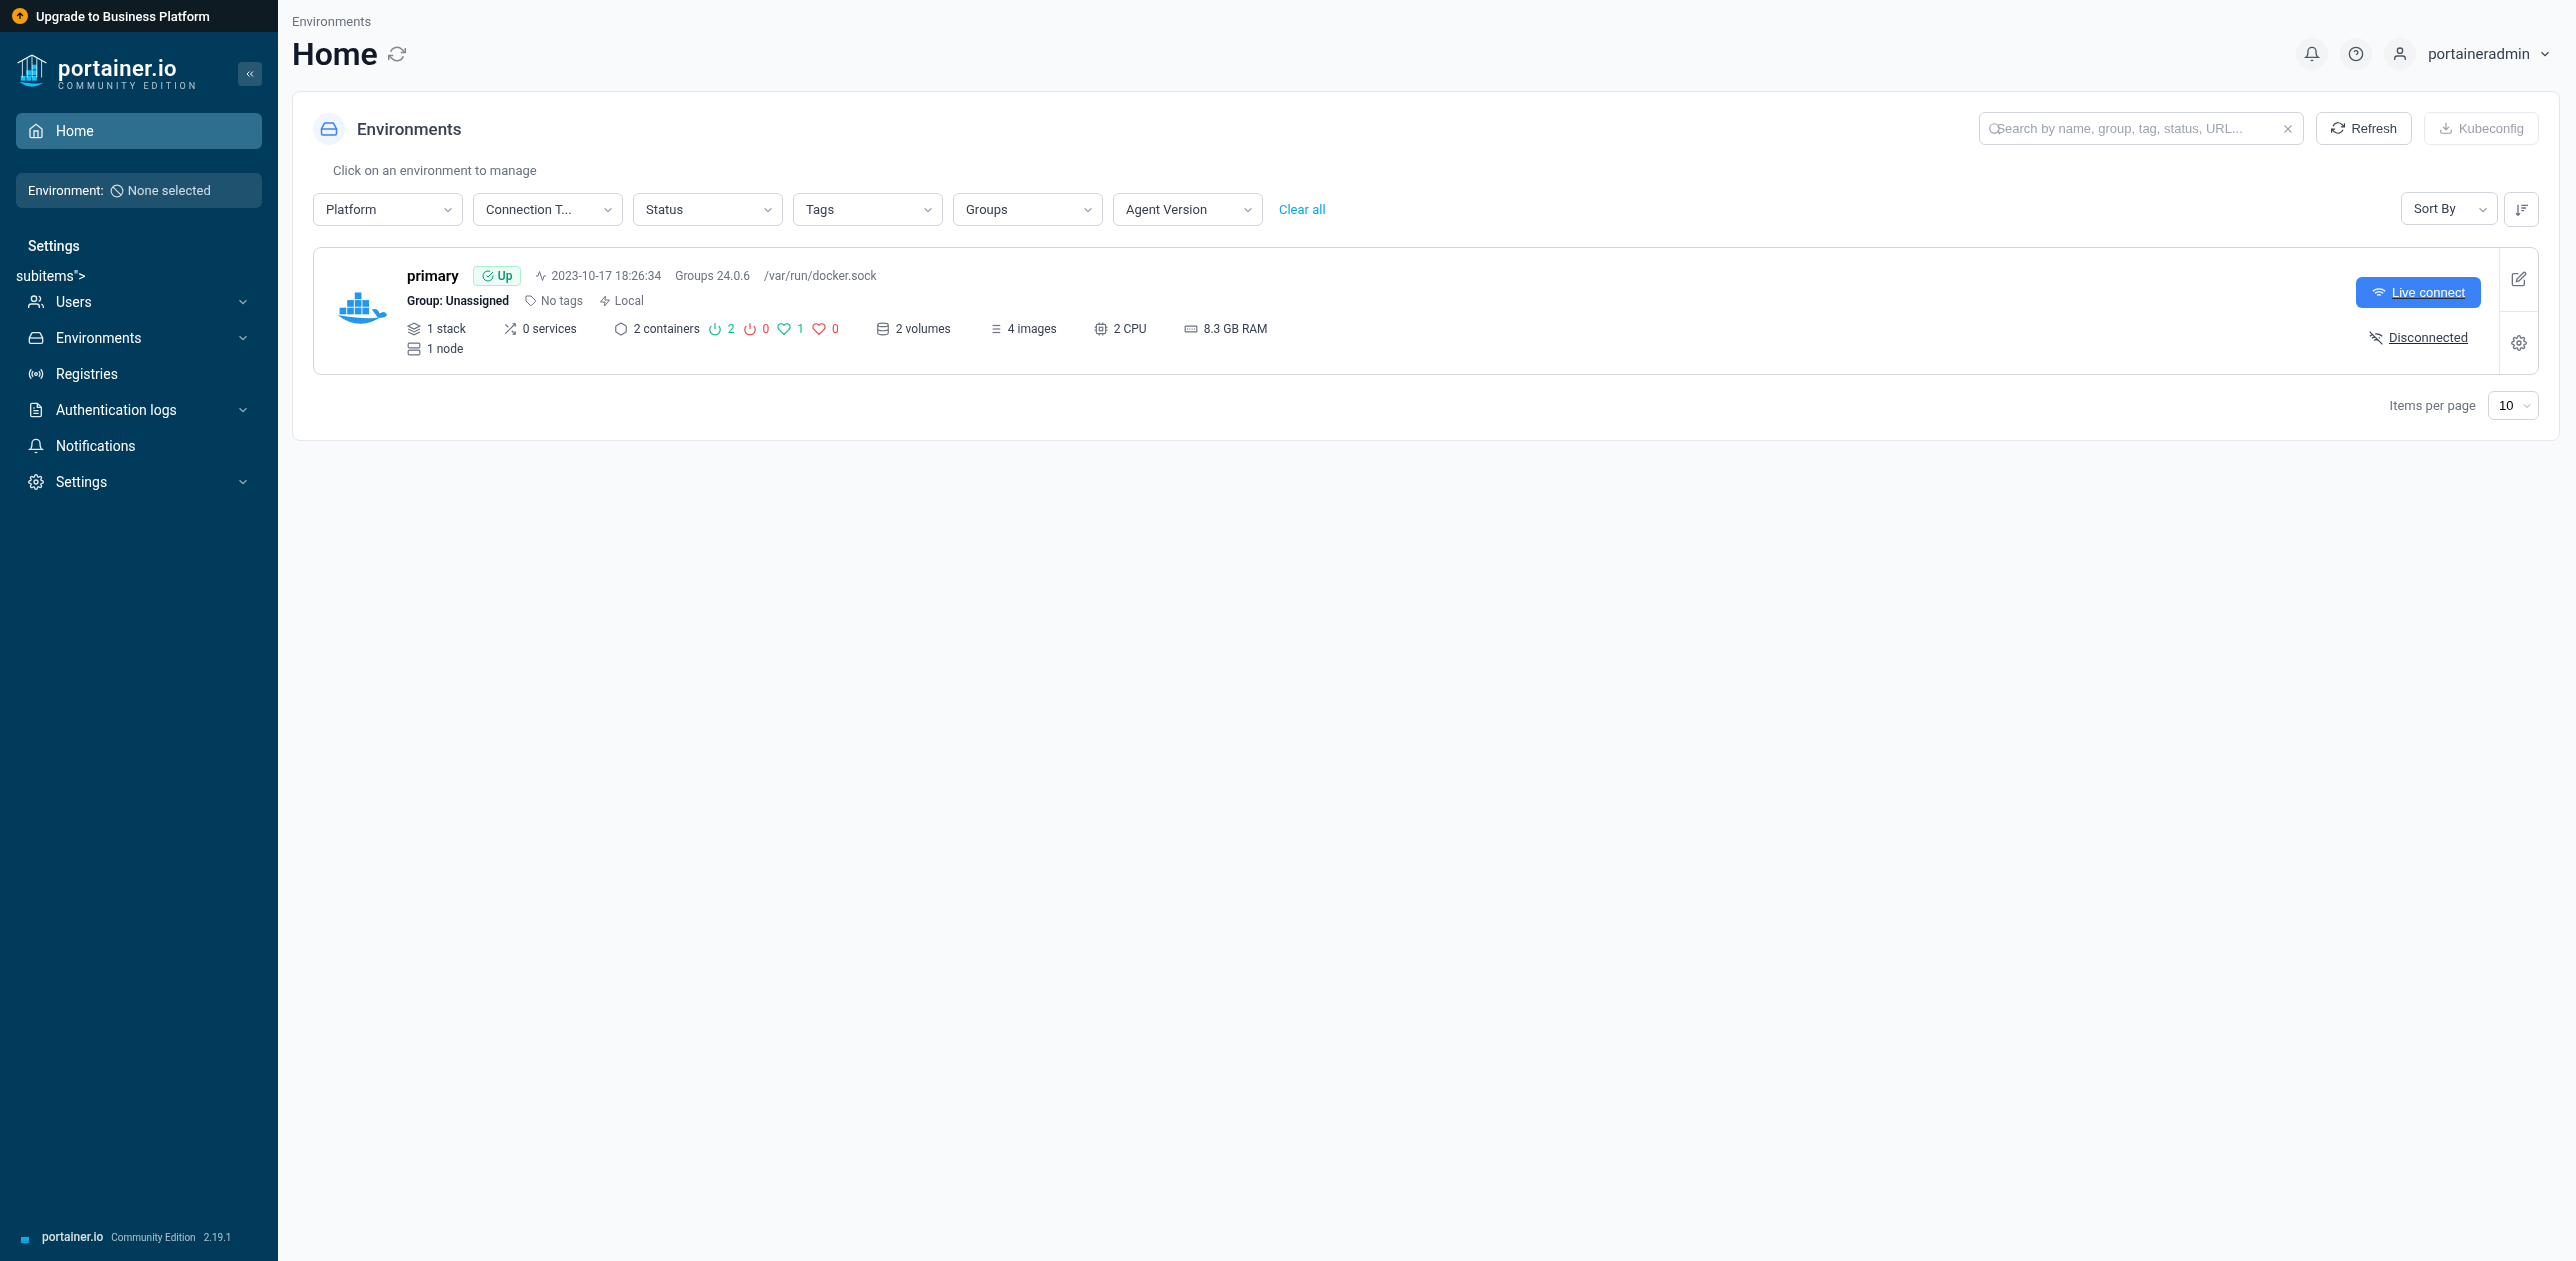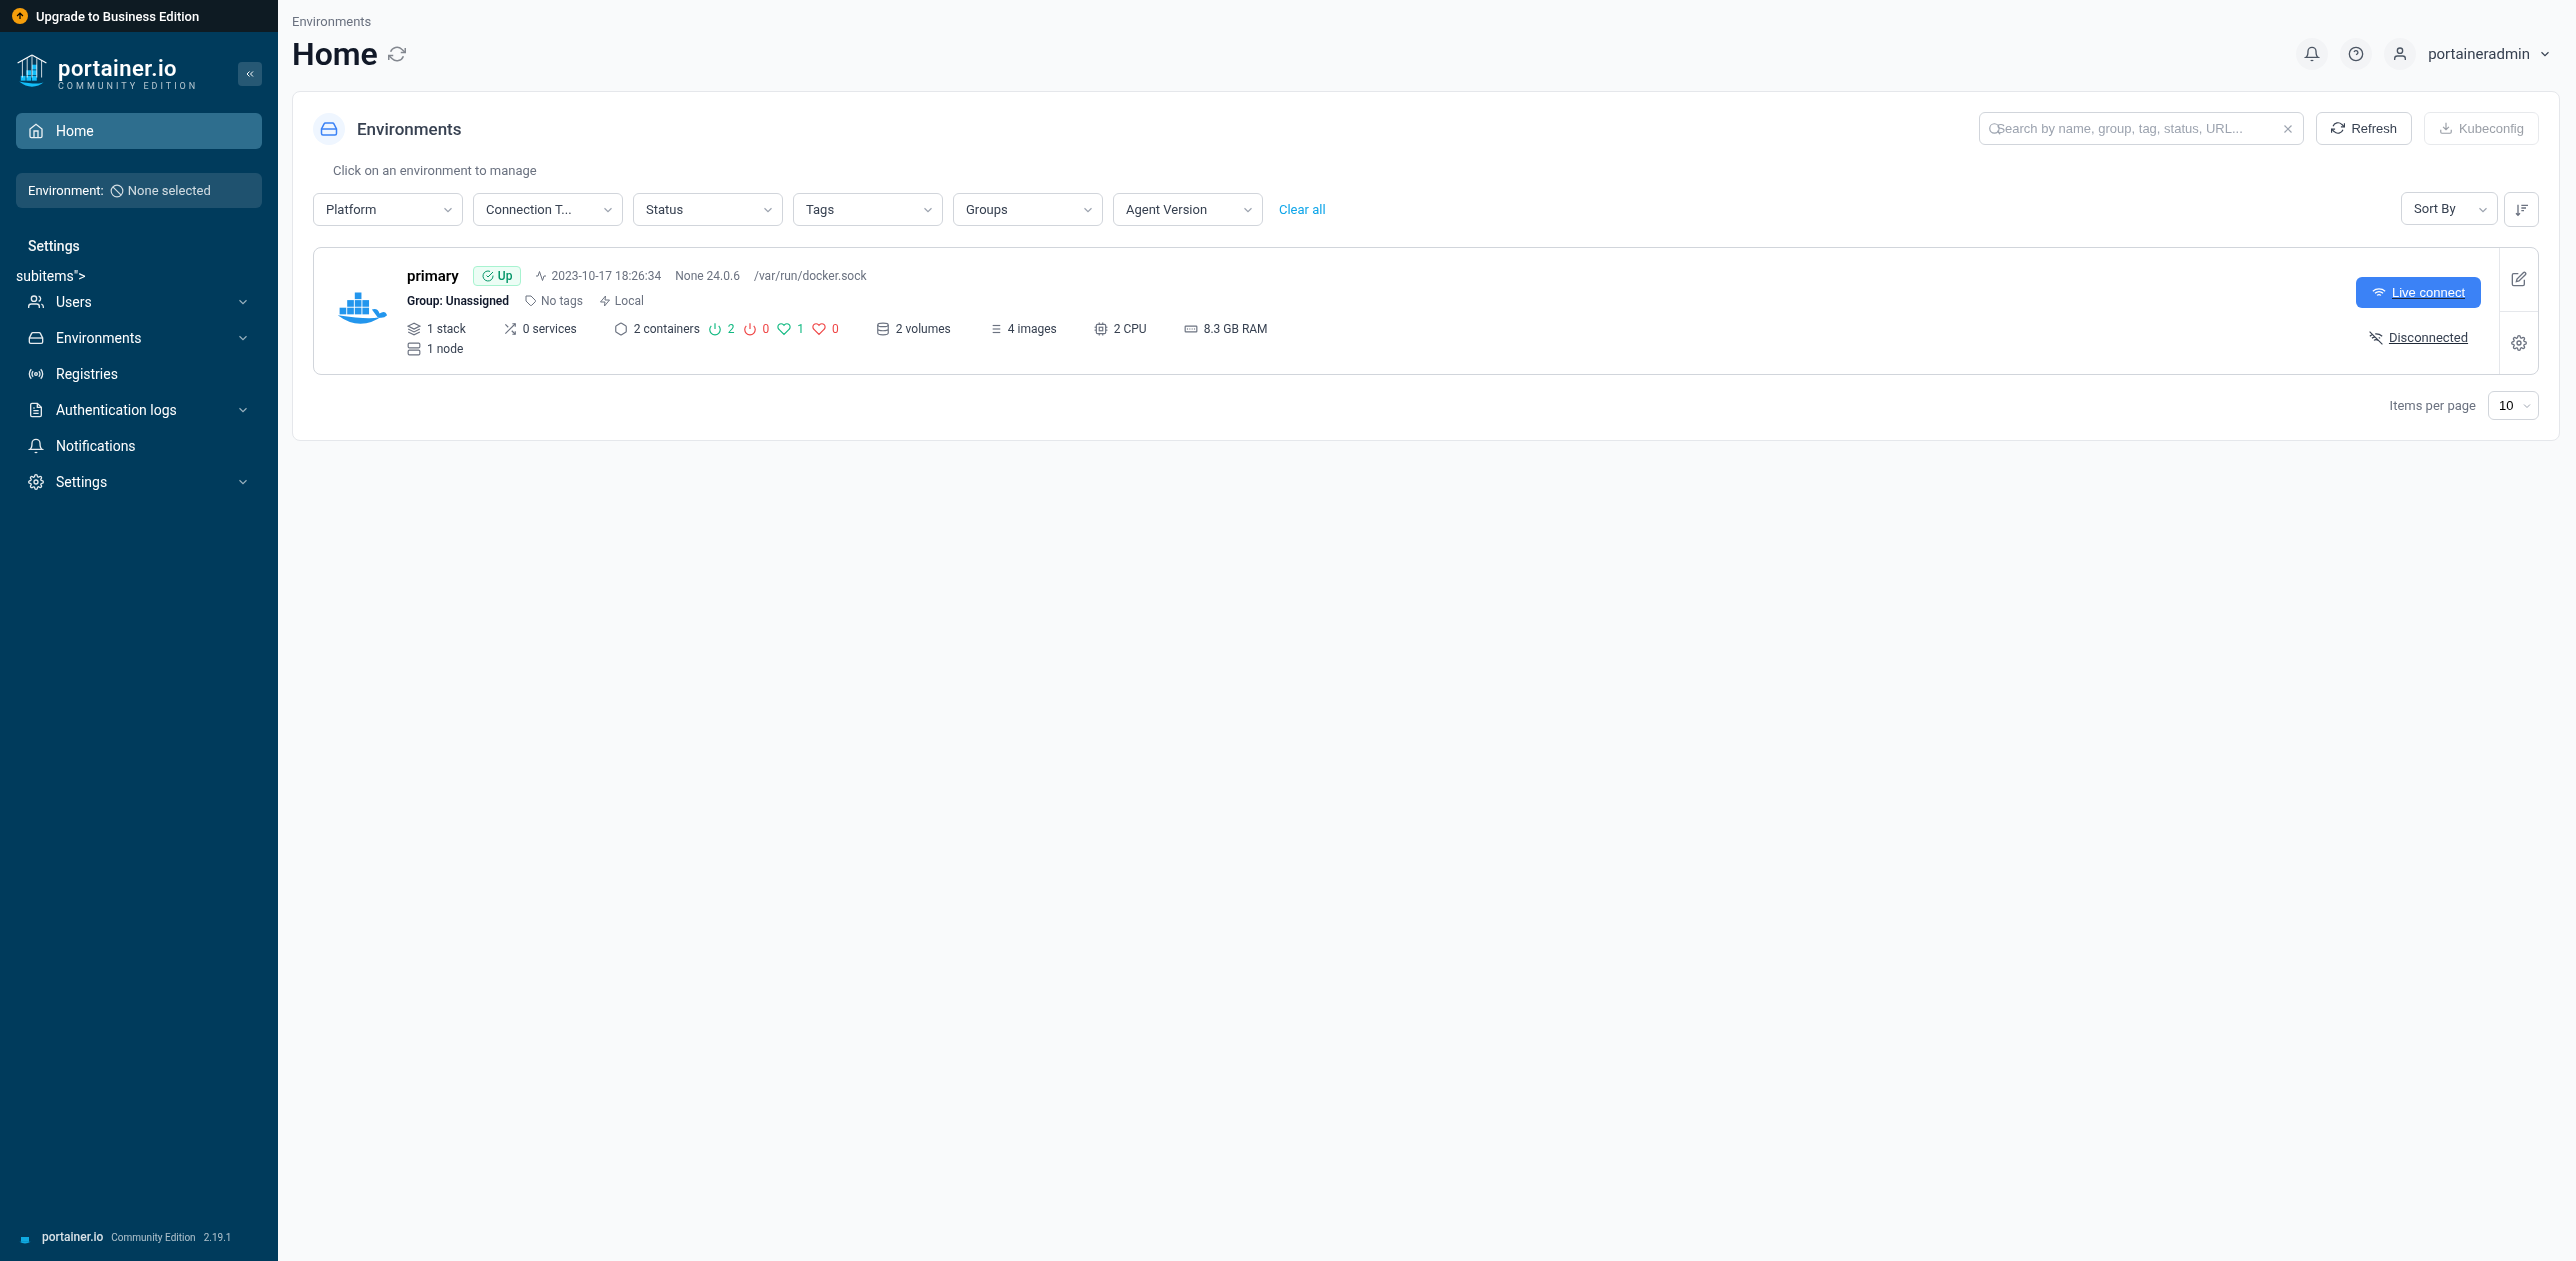--- a/index.html
+++ b/index.html
@@ -105,21 +105,21 @@
 
 <div class="app">
 
   <aside class="sidebar">
     <div class="upgrade-banner">
       <span class="up-icon">
         <svg width="10" height="10" viewBox="0 0 24 24" fill="none" stroke="#000" stroke-width="3">
             <path d="M12 19V5M5 12l7-7 7 7"></path>
           </svg>
       </span>
-      <span>Upgrade to Business Edition</span>
+      <span>Upgrade to Business Platform</span>
     </div>
 
     <div class="logo-row">
       <svg class="logo" viewBox="0 0 40 50">
         <rect x="6" y="28" width="6" height="6" fill="#13bef9"></rect>
           <rect x="13" y="28" width="6" height="6" fill="#13bef9"></rect>
           <rect x="20" y="28" width="6" height="6" fill="#13bef9"></rect>
         <rect x="13" y="21" width="6" height="6" fill="#13bef9"></rect>
           <rect x="20" y="21" width="6" height="6" fill="#13bef9"></rect>
         <rect x="20" y="14" width="6" height="6" fill="#13bef9"></rect>
@@ -435,21 +435,21 @@
                         <path d="M22 4L12 14.01l-3-3"></path>
                       </svg>
                     <span>Up</span>
                   </span>
                   <span class="meta">
                       <svg width="12" height="12" viewBox="0 0 24 24" fill="none" stroke="currentColor" stroke-width="2">
                         <polyline points="22 12 18 12 15 21 9 3 6 12 2 12"></polyline>
                       </svg>
                       <span>2023-10-17 18:26:34</span>
                     </span>
-                  <span class="meta">None 24.0.6</span>
+                  <span class="meta">Groups 24.0.6</span>
                   <span class="meta">/var/run/docker.sock</span>
                 </div>
                 <div class="env-row2">
                   <span><span class="grp">Group:</span> <span class="grp">Unassigned</span></span>
                   <span class="meta">
                       <svg width="12" height="12" viewBox="0 0 24 24" fill="none" stroke="currentColor" stroke-width="2">
                         <path d="M20.59 13.41l-7.17 7.17a2 2 0 01-2.83 0L2 12V2h10l8.59 8.59a2 2 0 010 2.82z"></path>
                         <line x1="7" y1="7" x2="7.01" y2="7"></line>
                       </svg>
                       <span>No tags</span>

